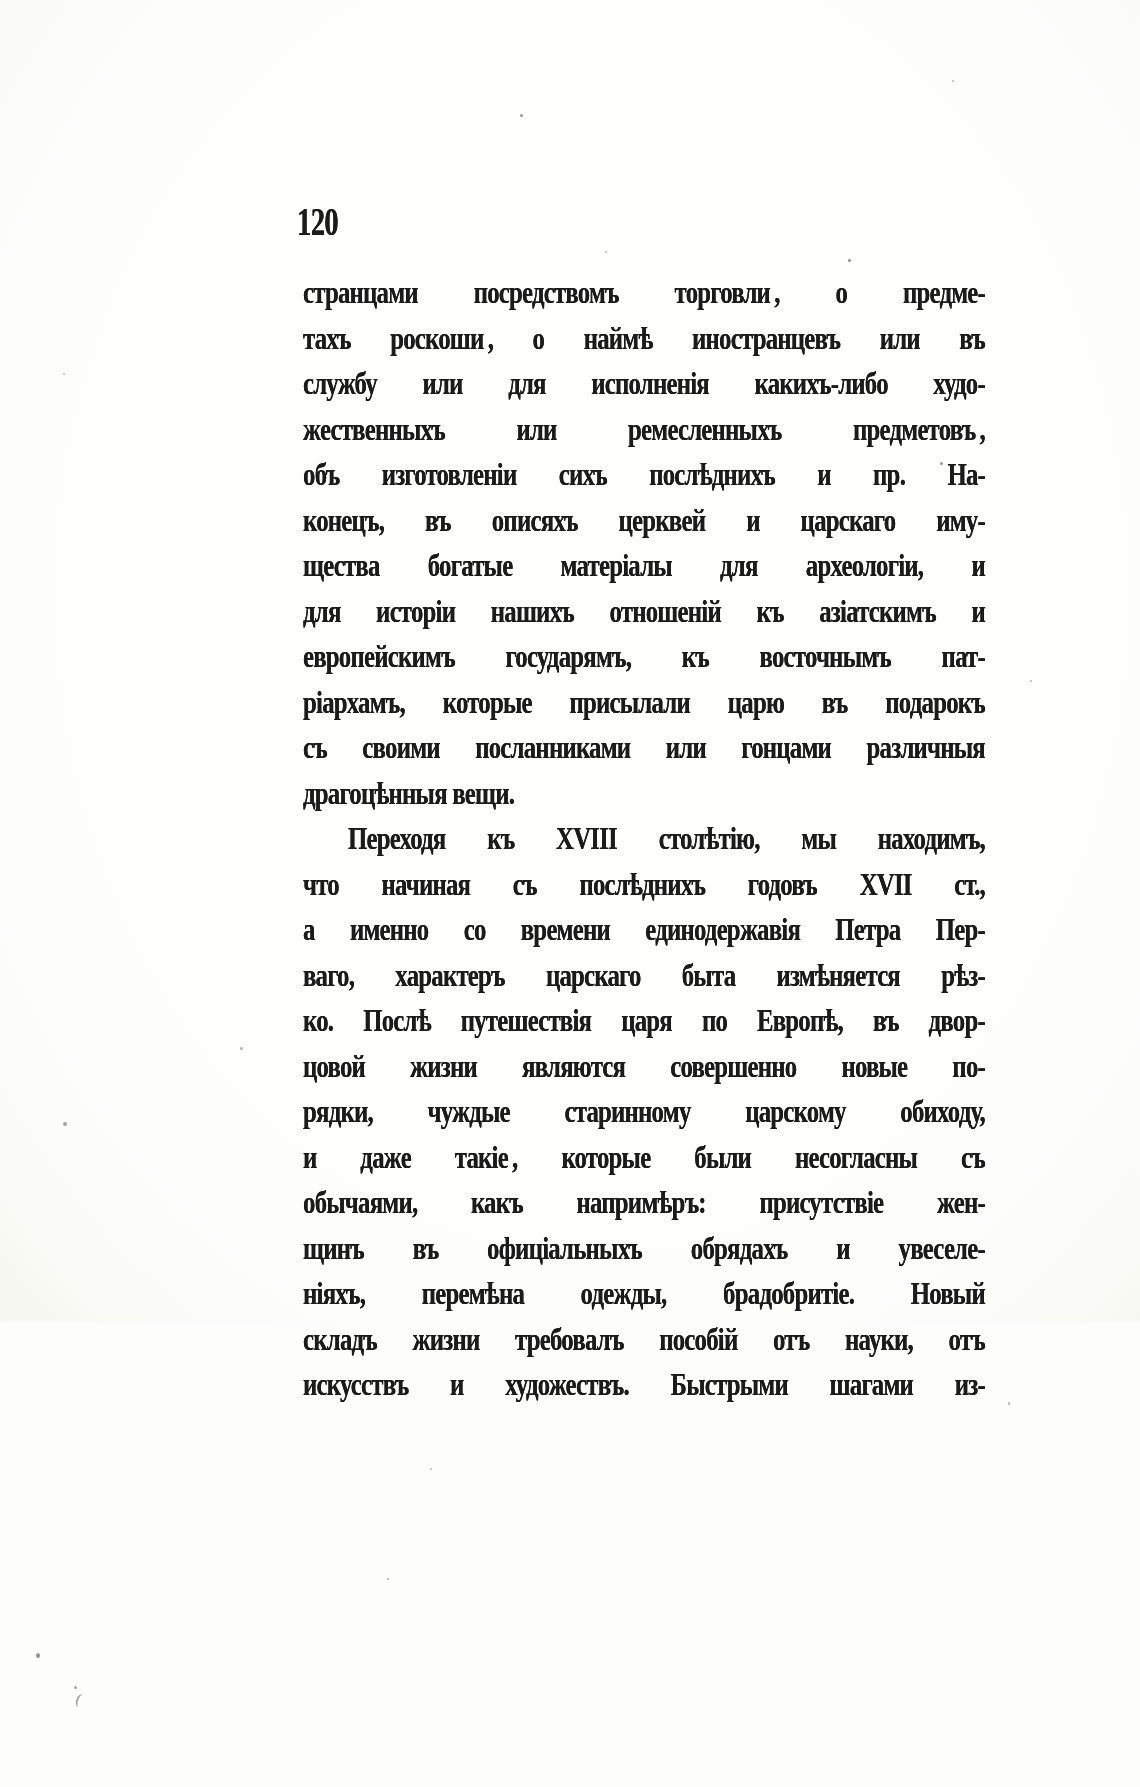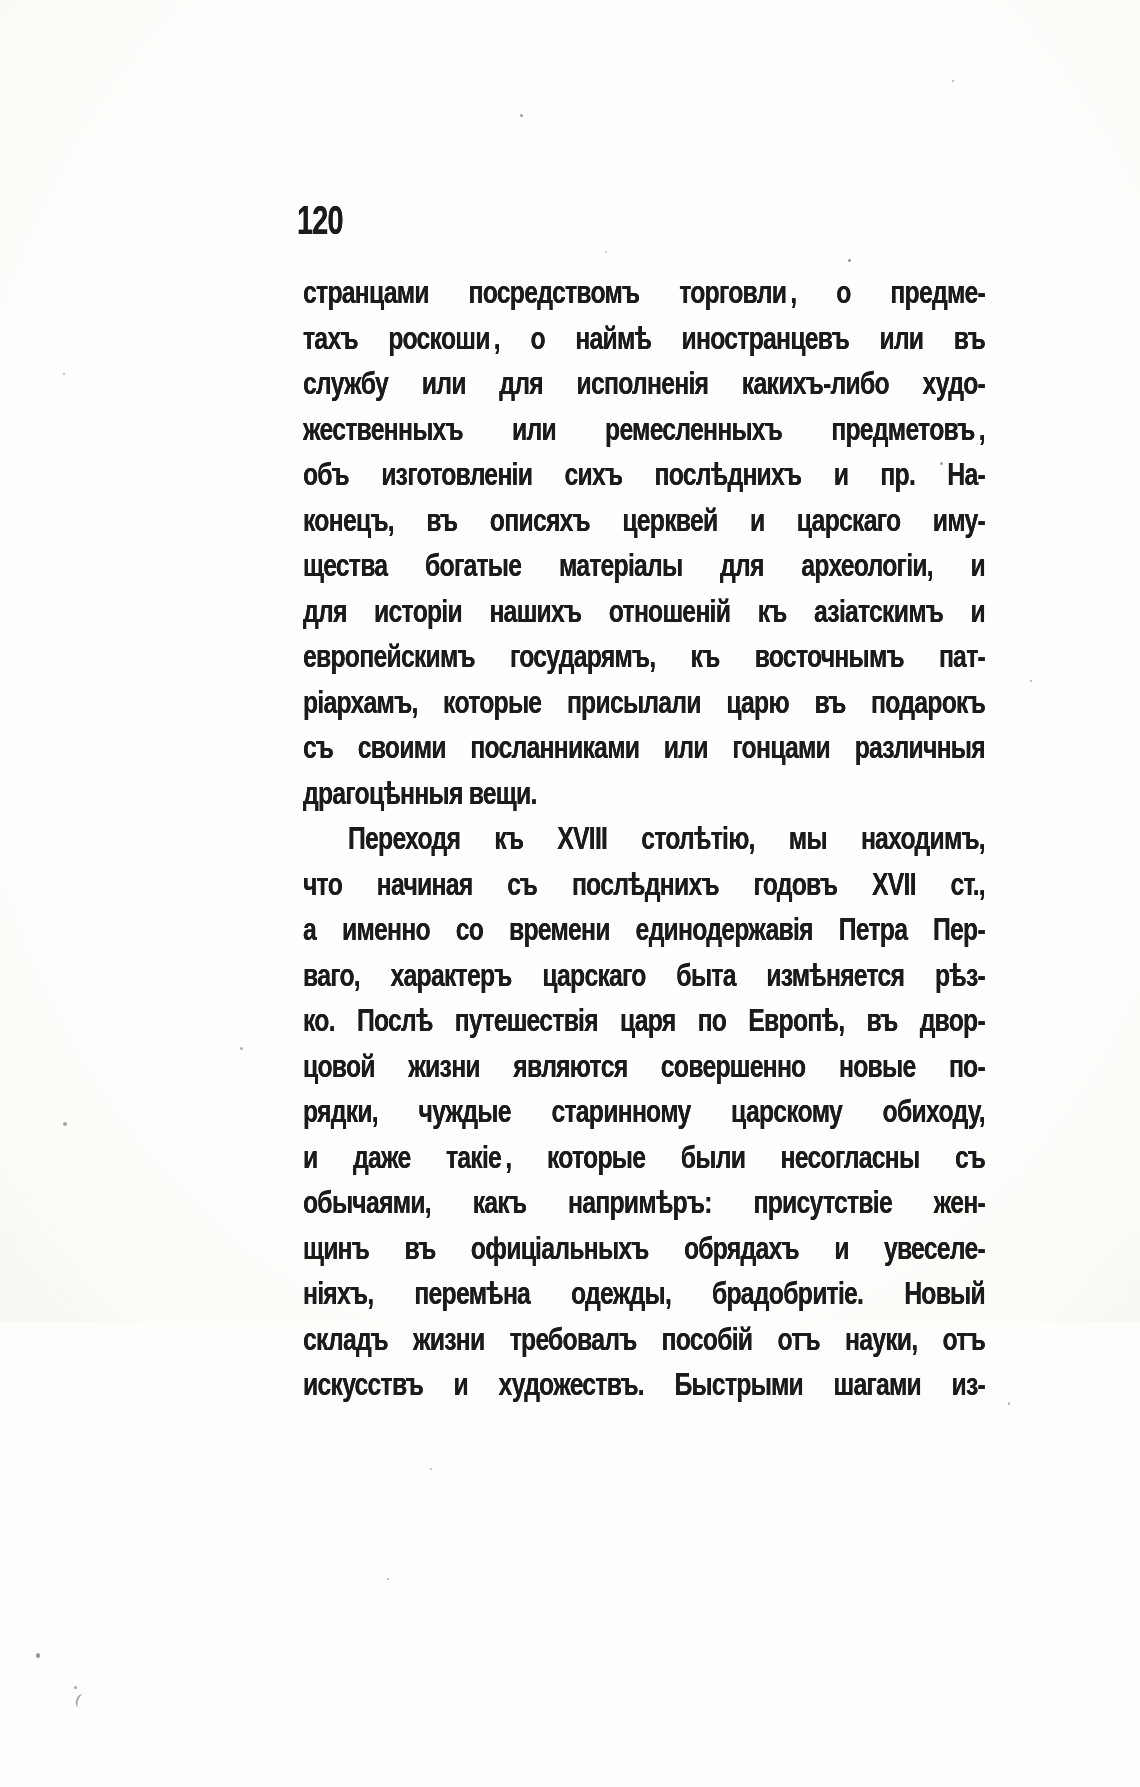--- a/index.html
+++ b/index.html
@@ -8,21 +8,21 @@
     width: 1140px;
     height: 1787px;
     background: #fdfdfb;
     overflow: hidden;
   }
   .page {
     position: relative;
     width: 1140px;
     height: 1322px;
     background: radial-gradient(ellipse at 52% 45%, #fefefd 60%, #fbfbf7 88%, #f7f7f1 100%);
-    font-family: Liberation Sans, sans-serif;
+    font-family: Liberation Serif, serif;
     color: #1b1b1b;
   }
   .page-number {
     position: absolute;
     left: 297px;
     top: 198px;
     font-size: 40px;
     font-weight: bold;
     letter-spacing: -1px;
     transform: scaleX(0.72);

